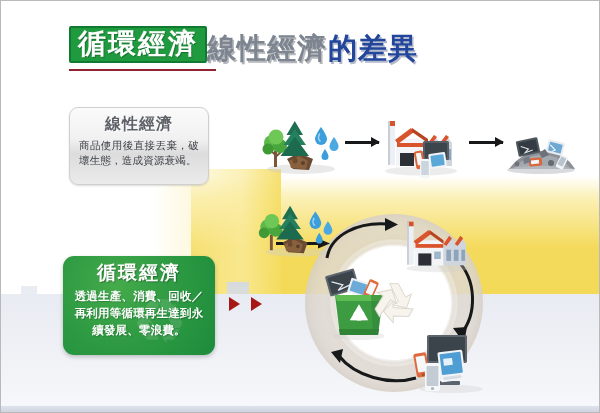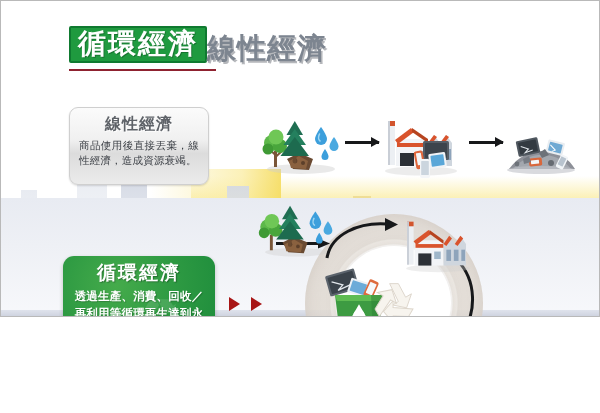--- a/index.html
+++ b/index.html
@@ -1,20 +1,20 @@
 <!DOCTYPE html>
 <html lang="zh-Hant"><head>
 <meta charset="utf-8">
 <style>
   html,body{margin:0;padding:0;background:#fff;}
   body{font-family:"Liberation Sans","DejaVu Sans",sans-serif;}
 
   #poster{
     position:relative;
-    width:600px;height:317px;
+    width:600px;height:413px;
     overflow:hidden;
     background:#ffffff;
     border:1px solid #b9b9b9;
     box-sizing:border-box;
   }
 
   
   .bg-layer{position:absolute;left:0;top:0;width:100%;height:100%;}
 
   .bg-white{background:#ffffff;}
@@ -203,26 +203,27 @@
 
   <div class="bg-bottom"></div>
   <div class="bottom-rule"></div>
   <div class="bottom-line"></div>
 
   <div class="header"></div>
 
   <div class="title-wrap">
     <span class="t-box">循環經濟</span>
     <span class="t-gray">線性經濟</span>
+    <span class="t-navy">的差異</span>
   </div>
   <div class="title-underline"></div>
 
   <div class="card-linear">
     <div class="ttl">線性經濟</div>
-    <div class="body">商品使用後直接丟棄，線性經濟，造成資源衰竭。</div>
+    <div class="body">商品使用後直接丟棄，破壞生態，造成資源衰竭。</div>
   </div>
 
   <div class="card-circular">
     <div class="watermark">♻</div>
     <div class="ttl">循環經濟</div>
     <div class="body">透過生產、消費、回收／再利用等循環再生達到永續發展、零浪費。</div>
   </div>
 
   <div class="red-arrows">
     <div class="tri"></div>

